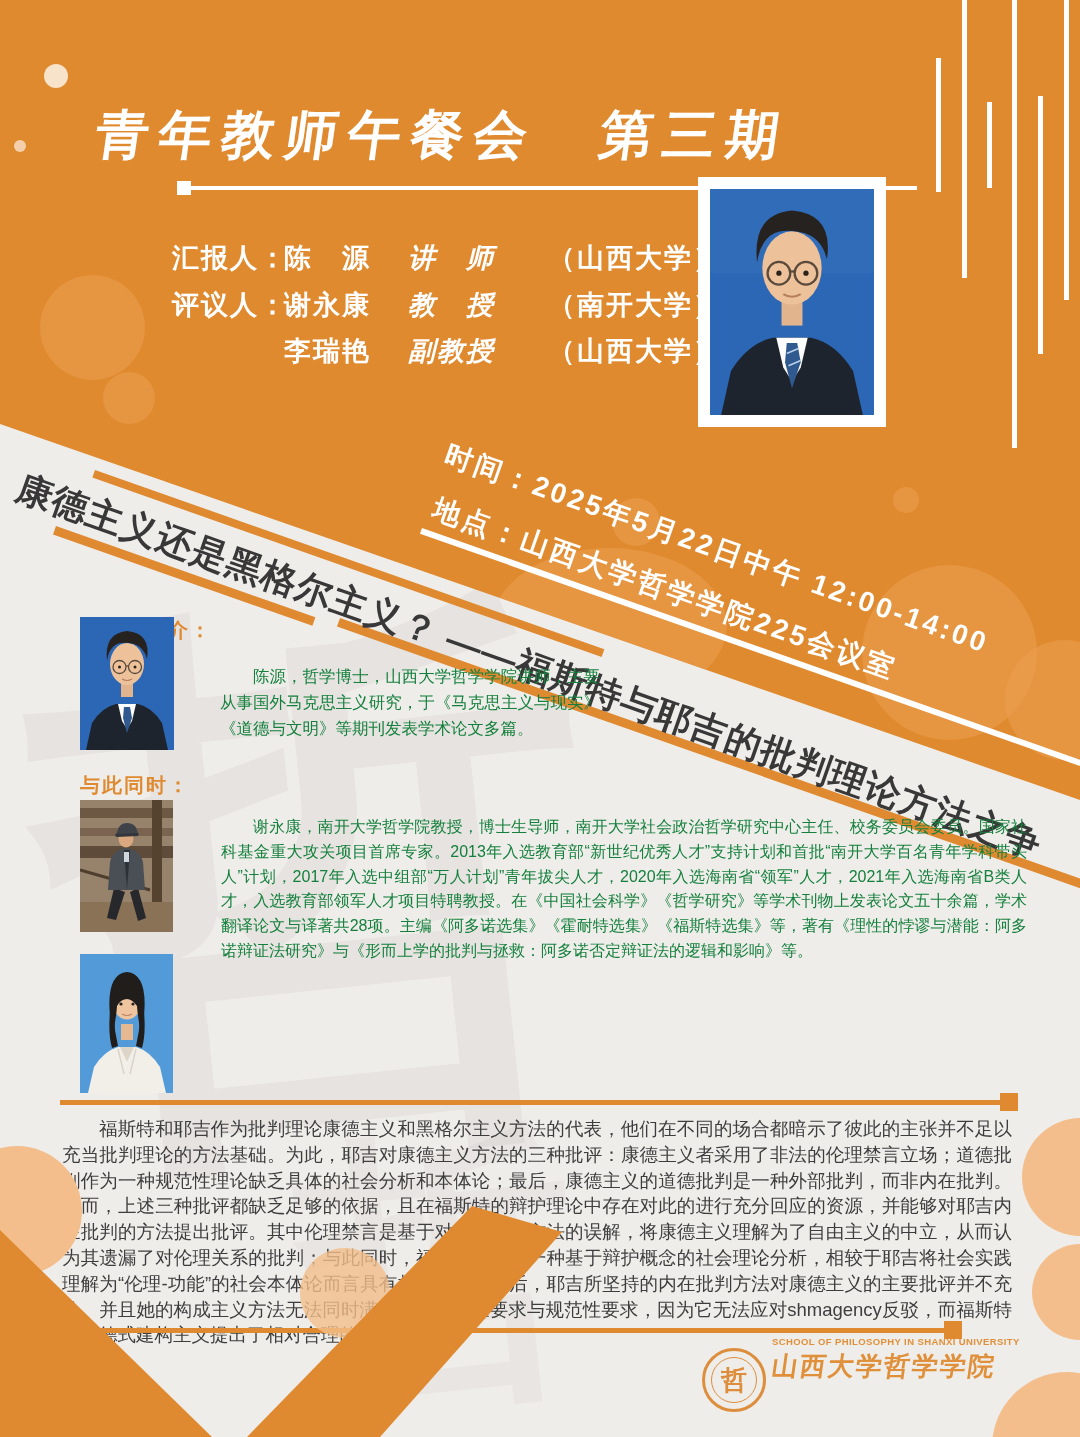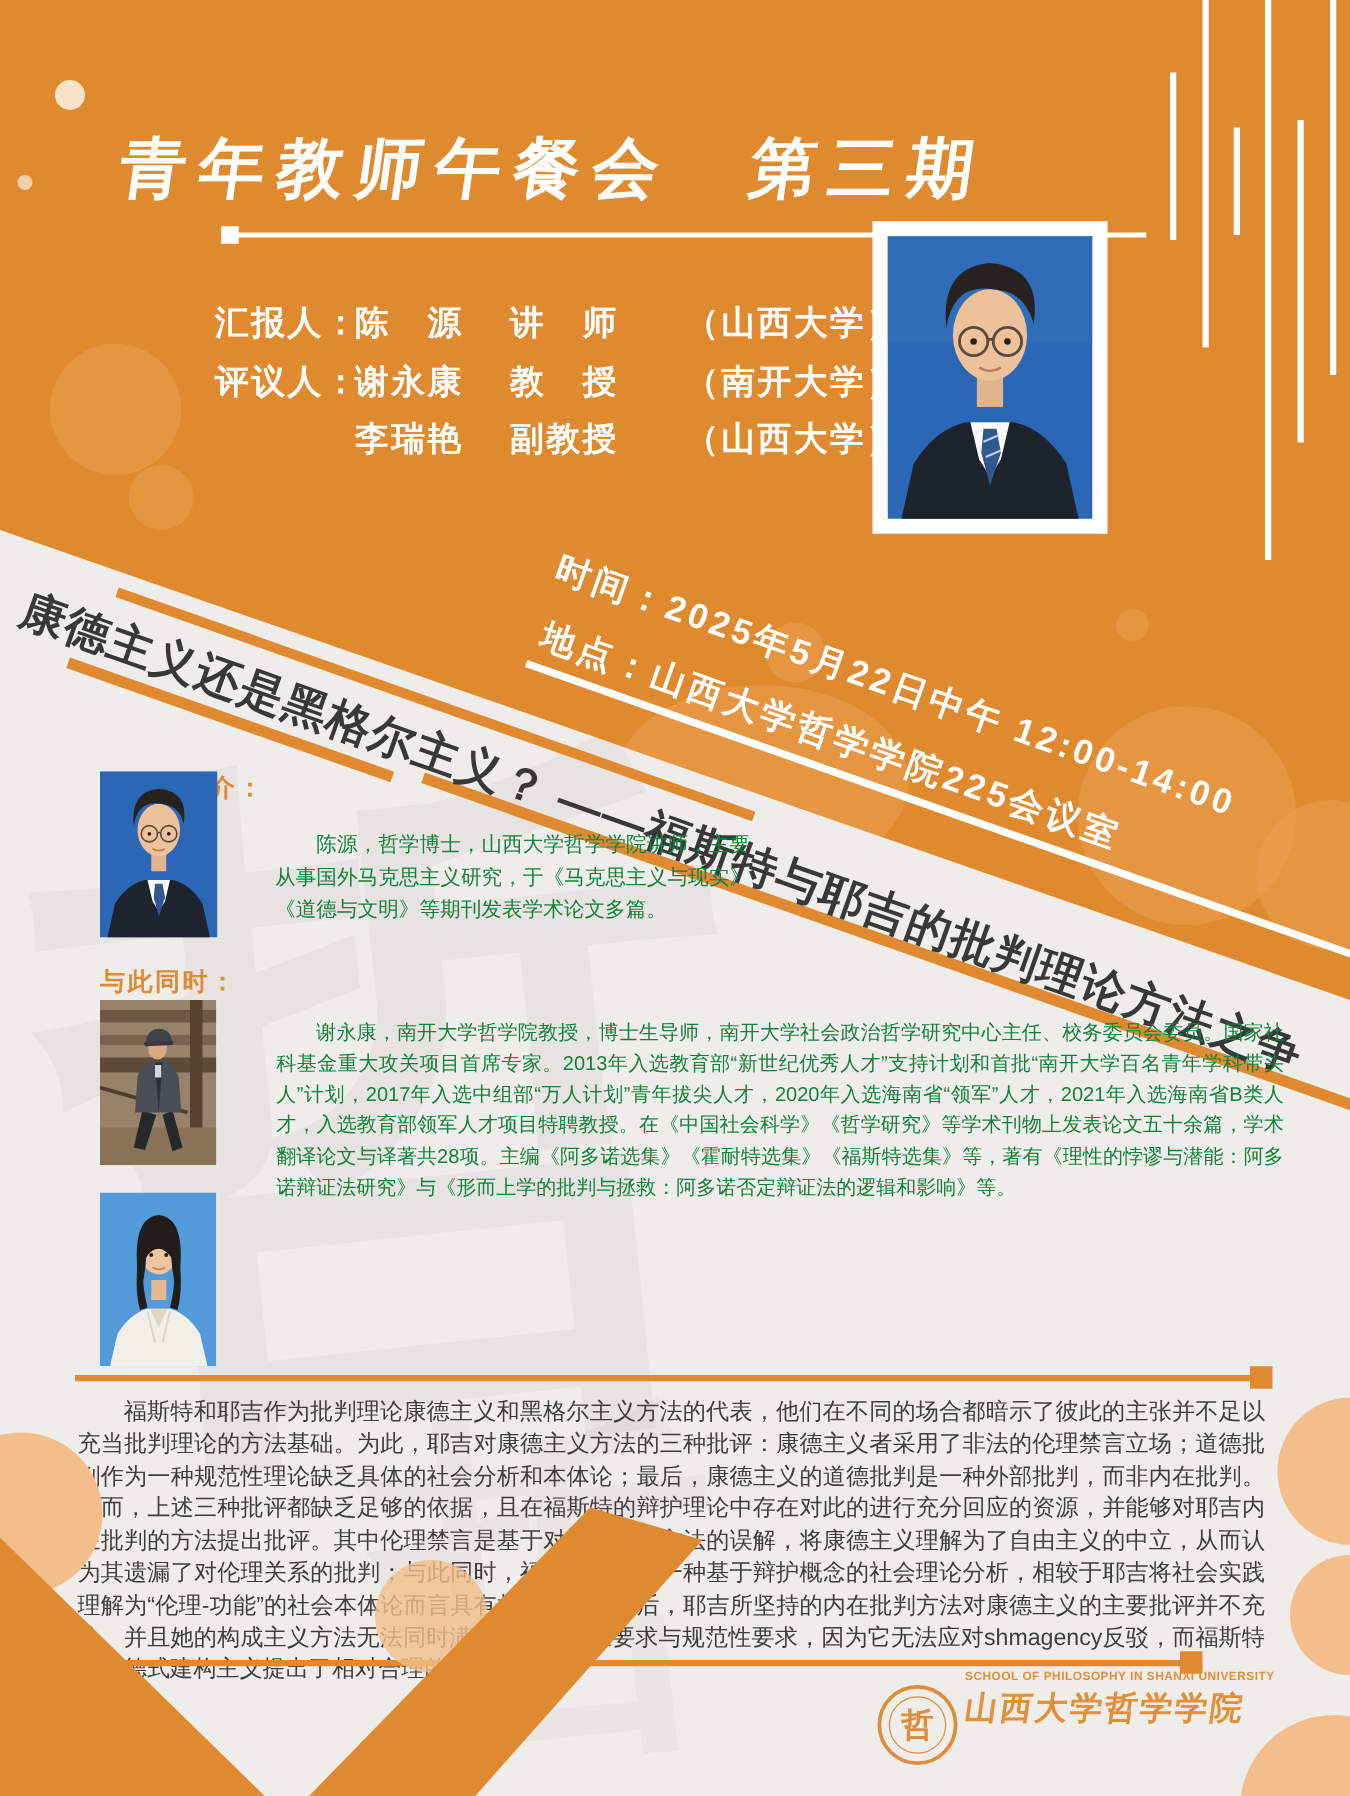--- a/index.html
+++ b/index.html
@@ -23,21 +23,21 @@
     font-size:53px;font-weight:bold;color:#ffffff;letter-spacing:10px;
     transform:skewX(-8deg);white-space:nowrap;
   }
   .title-rule{position:absolute;left:181px;top:186px;width:736px;height:4px;background:#ffffff;}
   .title-rule-sq{position:absolute;left:177px;top:181px;width:14px;height:14px;background:#ffffff;}
   .mid-rule{position:absolute;left:250px;top:829px;width:396px;height:4px;background:#ffffff;}
   .mid-rule-sq{position:absolute;left:246px;top:824px;width:14px;height:14px;background:#ffffff;}
   .speaker-row{position:absolute;left:172px;color:#fff;font-weight:bold;font-size:27px;letter-spacing:2px;white-space:nowrap;}
   .sp-label{display:inline-block;width:112px;}
   .sp-name{display:inline-block;width:124px;}
-  .sp-title{display:inline-block;width:140px;}
+  .sp-title{display:inline-block;width:140px;font-style:italic;}
   .white-stripe{position:absolute;height:6px;background:#ffffff;transform-origin:0 0;transform:rotate(19.4deg);}
   
   .photo-frame{position:absolute;background:#ffffff;}
   .photo{position:absolute;display:block;}
   
   .o-stripe{position:absolute;background:#DF8A30;transform-origin:0 0;transform:rotate(19.4deg);}
   .time-line,.loc-line{
     position:absolute;color:#ffffff;font-weight:bold;white-space:nowrap;
     transform-origin:0 0;transform:rotate(19.4deg);letter-spacing:3px;
   }

